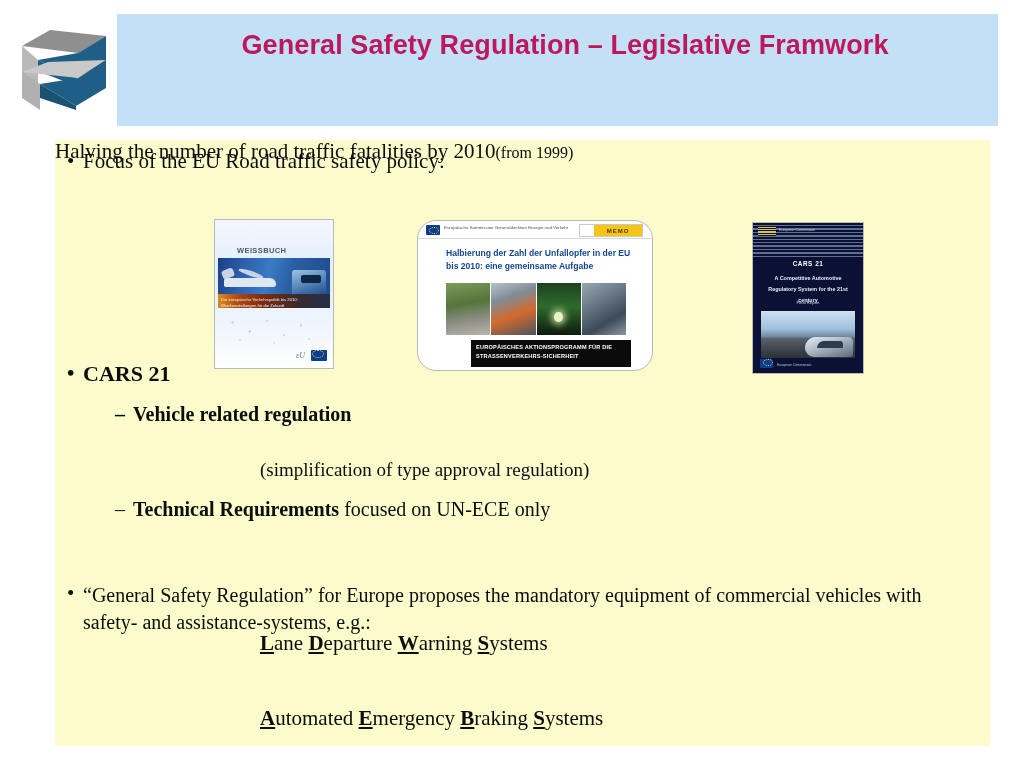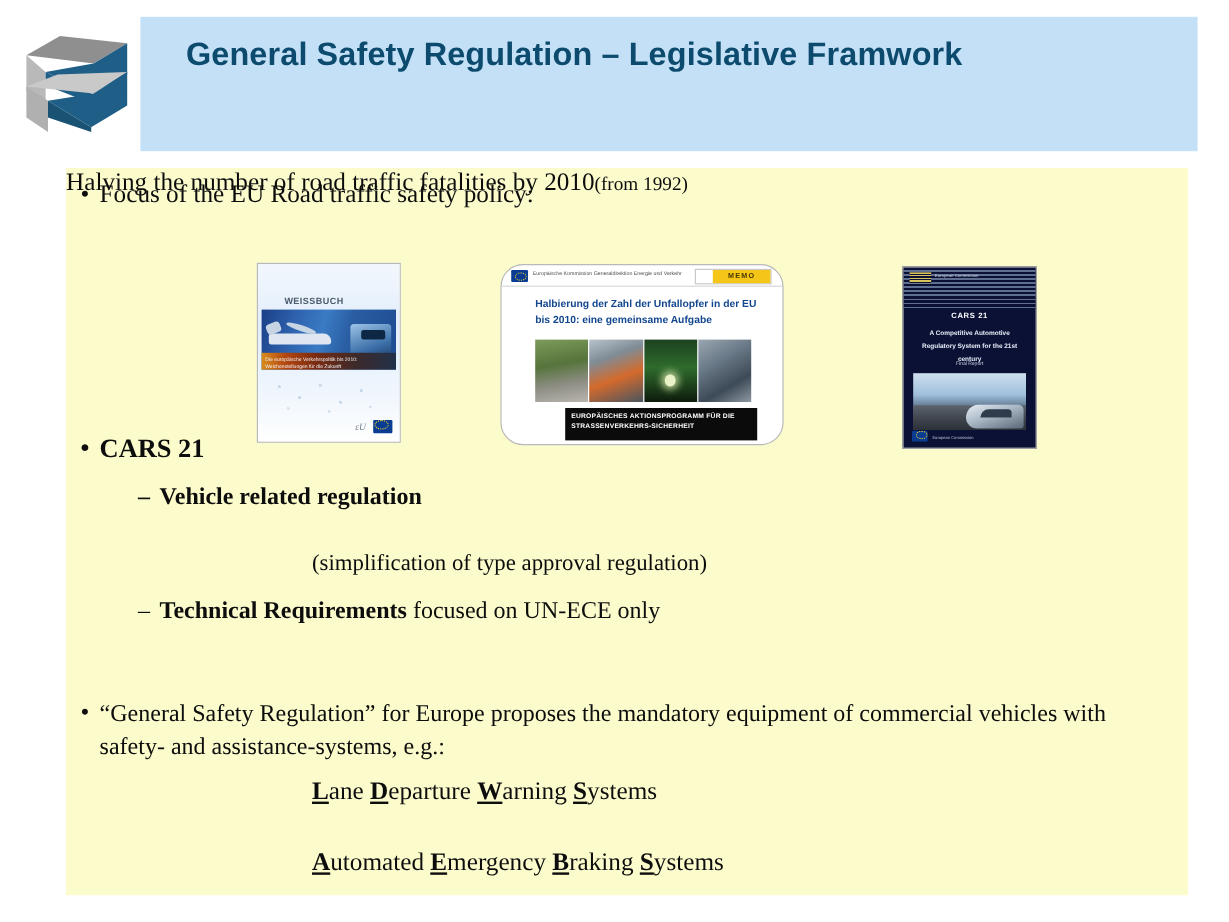--- a/index.html
+++ b/index.html
@@ -22,25 +22,25 @@
     top: 14px;
     width: 881px;
     height: 112px;
     background: #c3e0f7;
   }
   #title-text {
     position: absolute;
     left: 38px;
     top: 16px;
     width: 820px;
-    text-align: left;
+    text-align: center;
     font-family: "Liberation Sans", "DejaVu Sans", sans-serif;
     font-weight: bold;
     font-size: 27px;
-    color: #0c4a6e;
+    color: #be185d;
     letter-spacing: 0.1px;
   }
 
   
   #logo {
     position: absolute;
     left: 18px;
     top: 26px;
     width: 92px;
     height: 86px;
@@ -144,21 +144,21 @@
     top: 442px;
     font-size: 20px;
     line-height: 1.36;
     width: 900px;
   }
   #gsr-line b { font-weight: normal; }
 
   #ldws-line {
     position: absolute;
     left: 205px;
-    top: 508px;
+    top: 492px;
     font-size: 21px;
     line-height: 1.1;
   }
   #aebs-line {
     position: absolute;
     left: 205px;
     top: 543px;
     font-size: 21px;
     line-height: 1.1;
     margin-top: 24px;
@@ -384,21 +384,21 @@
   <div id="title-text">General Safety Regulation – Legislative Framwork</div>
 </div>
 
 <div id="body-panel">
 
   <div class="bullet-row txt" id="focus-line">
     <span class="bullet-dot">•</span>
     <span>Focus of the EU Road traffic safety policy:</span>
   </div>
   <div class="txt" id="halving-line">
-    <b>Halving the number of road traffic fatalities by 2010</b><span class="small-paren">(from 1992)</span>
+    <b>Halving the number of road traffic fatalities by 2010</b><span class="small-paren">(from 1999)</span>
   </div>
 
   <div class="bullet-row txt" id="cars21-line">
     <span class="bullet-dot">•</span>
     <span>CARS 21</span>
   </div>
 
   <div class="bullet-row txt" id="veh-reg-line">
     <span class="dash-mark">–</span>
     <span>Vehicle related regulation</span>

